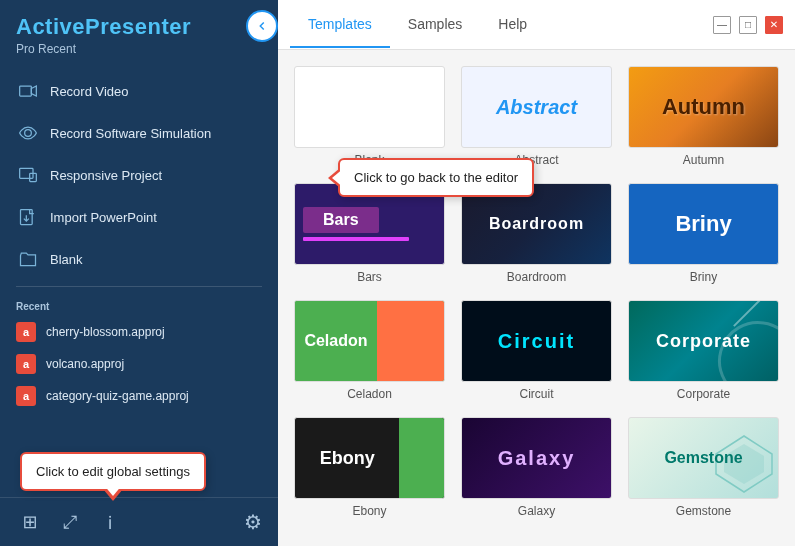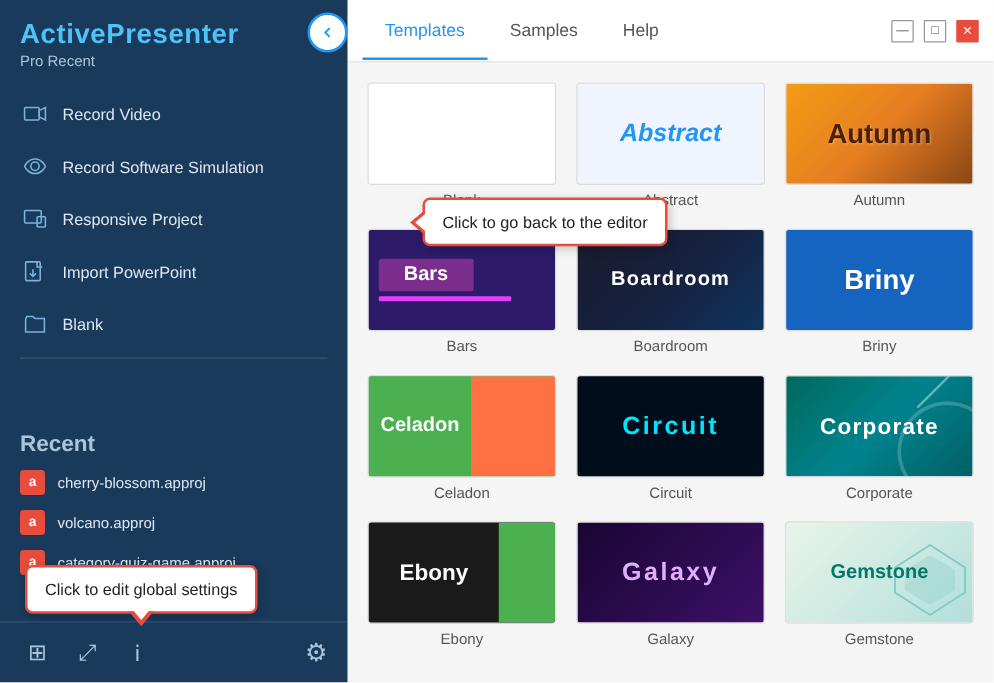--- a/index.html
+++ b/index.html
@@ -57,25 +57,24 @@
     .sidebar-divider {
       height: 1px;
       background: rgba(255,255,255,0.15);
       margin: 6px 16px;
     }
 
     .recent-section {
       padding: 8px 16px 4px 16px;
     }
     .recent-label {
-      font-size: 18px;
+      font-size: 10px;
       font-weight: 600;
       color: #aac4dc;
       margin-bottom: 4px;
-      margin-top: 44px;
     }
     .recent-item {
       display: flex;
       align-items: center;
       gap: 10px;
       padding: 6px 0;
       cursor: pointer;
       font-size: 12px;
       color: #dce8f3;
     }

